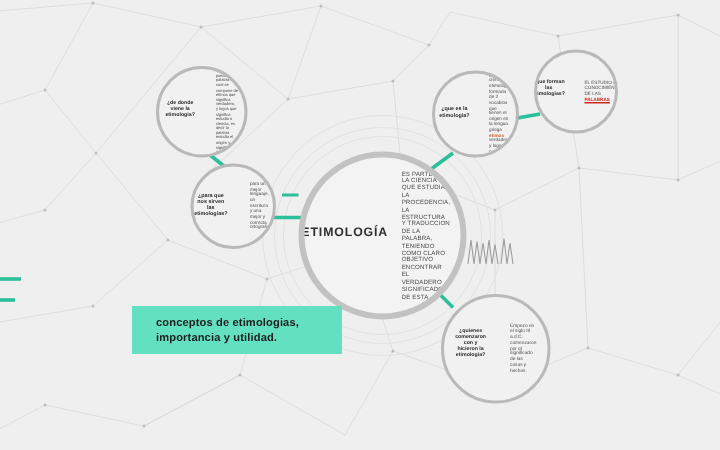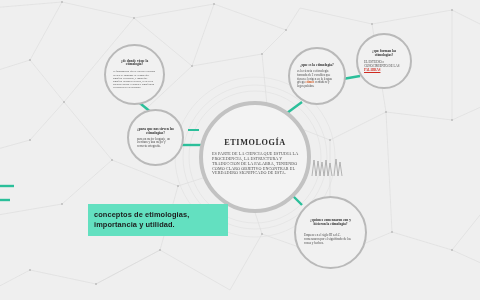--- a/index.html
+++ b/index.html
@@ -12,27 +12,26 @@
   .net{position:absolute;inset:0;width:480px;height:300px;pointer-events:none;}
 
   
   .bubble{
     position:absolute;
     border-radius:50%;
     background:#f1f1f1;
     border:3px solid #b9b9b9;
     box-sizing:border-box;
     display:flex;
-    flex-direction:column;
+    flex-direction:row;
     align-items:center;
     justify-content:center;
     text-align:center;
     color:#3a3a3a;
     overflow:hidden;
-    font-family:Liberation Serif, serif;
   }
   .bubble .q{
     font-weight:bold;
     line-height:1.12;
     color:#2e2e2e;
   }
   .bubble .a{
     line-height:1.18;
     color:#4a4a4a;
   }
@@ -73,21 +72,21 @@
 
   .hl-orange{color:#d4602a;font-weight:bold;}
   .hl-red{color:#cf2a20;font-weight:bold;text-decoration:underline;}
 
   
   #banner{
     position:absolute;left:88px;top:204px;width:140px;height:32px;
     background:#63e0c0;
     display:flex;align-items:center;
     box-sizing:border-box;
-    padding:3px 6px;
+    padding:3px 16px;
   }
   #banner span{
     font-size:7.4px;line-height:1.32;color:#1d1d1d;font-weight:bold;
     letter-spacing:.1px;
   }
 
   
   #squiggle{position:absolute;left:311px;top:156px;width:32px;height:22px;}
 </style>
 </head>

